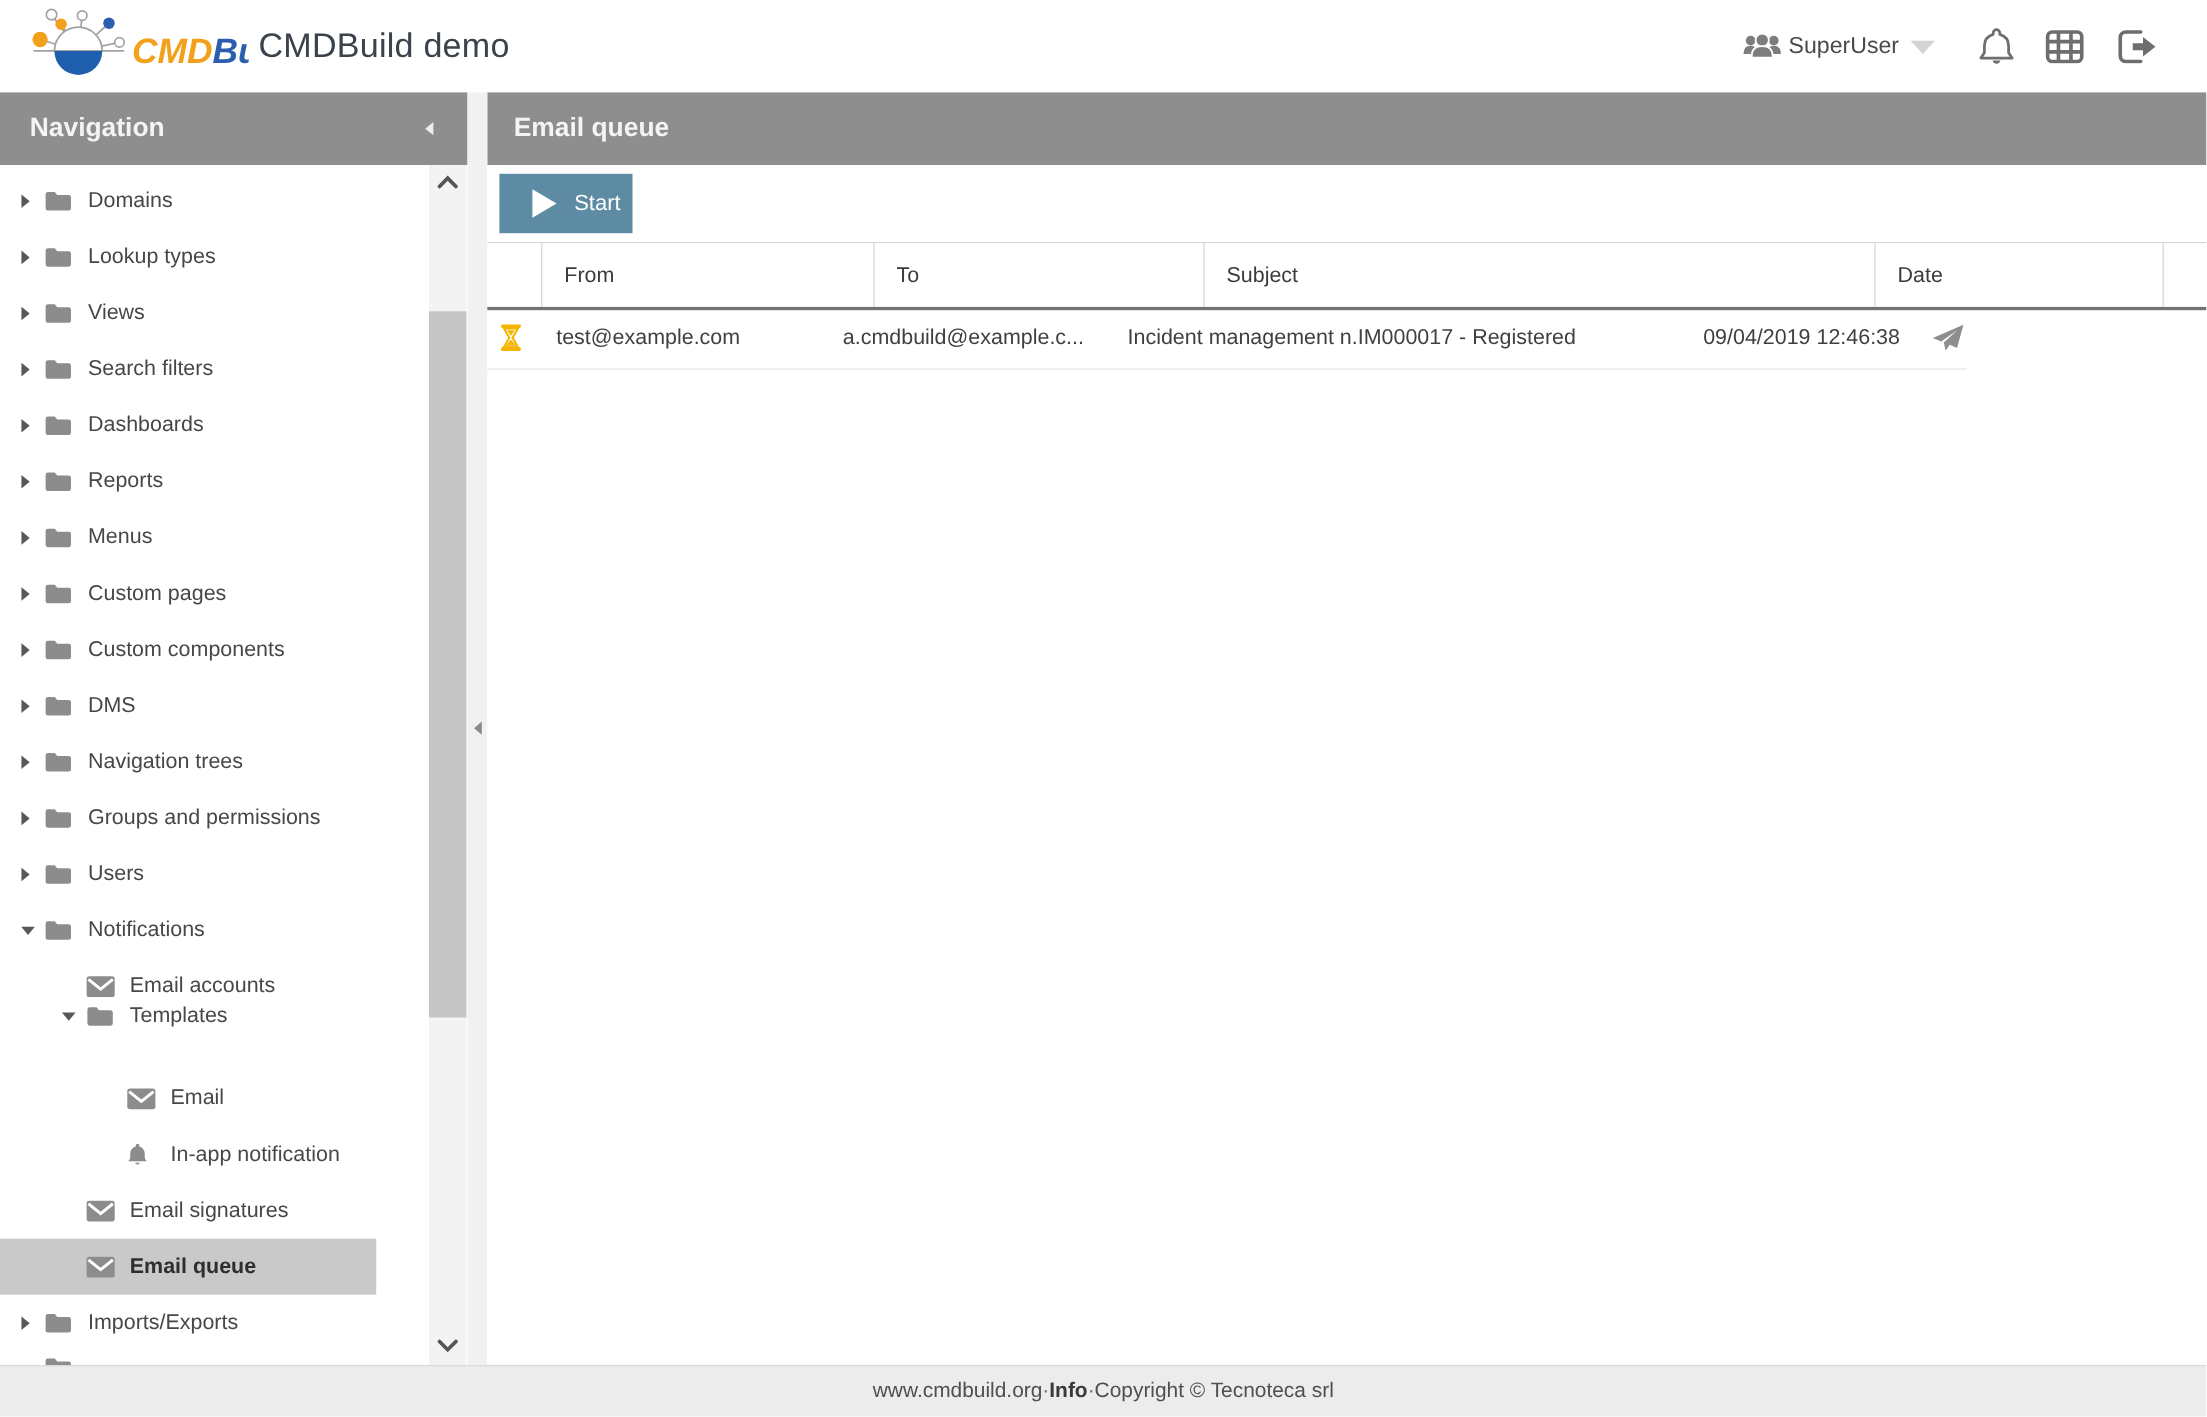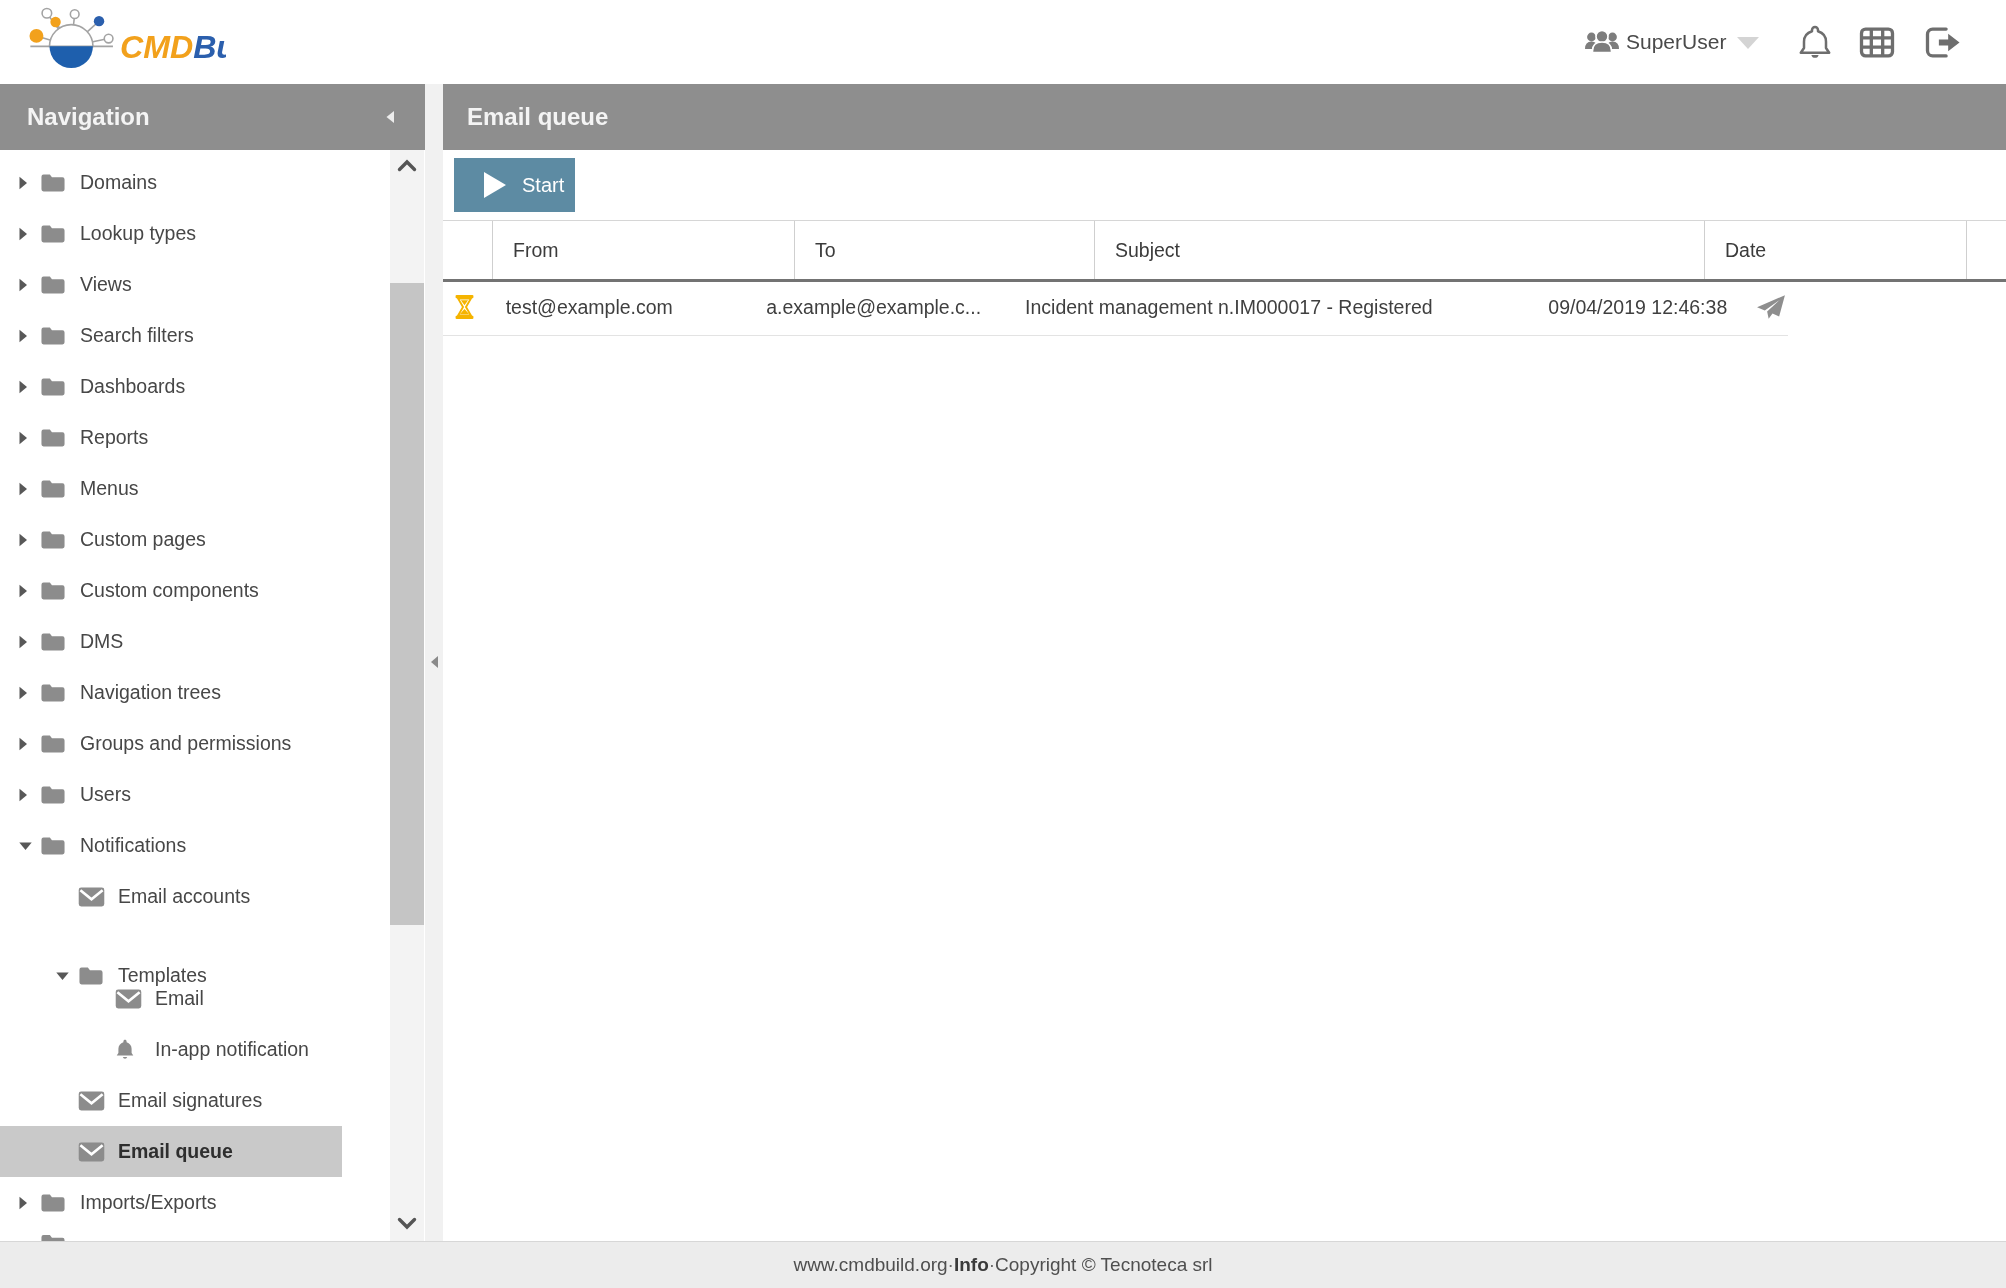--- a/index.html
+++ b/index.html
@@ -100,20 +100,21 @@
       <circle cx="24" cy="6" r="5.5" fill="#fff" stroke="#a3a3a3" stroke-width="1.8"></circle>
       <circle cx="56" cy="7" r="5" fill="#fff" stroke="#a3a3a3" stroke-width="1.8"></circle>
       <circle cx="84" cy="15" r="6" fill="#2b5fad"></circle>
       <circle cx="95" cy="35" r="5" fill="#fff" stroke="#a3a3a3" stroke-width="1.8"></circle>
       <path d="M27 44 a25 25 0 0 1 50 0 z" fill="#fff" stroke="#a3a3a3" stroke-width="1.8"></path>
       <path d="M27 44 a25 25 0 0 0 50 0 z" fill="#1e5fad"></path>
       <text x="108" y="57" font-family="Liberation Sans, sans-serif" font-size="37" font-weight="bold" font-style="italic">
         <tspan fill="#f2a11c">CMD</tspan><tspan fill="#2b5fad">Build</tspan><tspan fill="#8a8a8a" font-size="16" dy="-16">®</tspan>
       </text>
     </svg>
+    <div class="app-title">CMDBuild demo</div>
 
     <svg class="user-group" viewBox="0 0 36 30">
       <g fill="#7d7d7d">
         <circle cx="7.5" cy="10" r="4.4"></circle>
           <path d="M1 22 q0-7.5 6.5-7.5 q3 0 4.5 1.8 q-3.4 2.2-3.6 5.7 z"></path>
         <circle cx="28.5" cy="10" r="4.4"></circle>
           <path d="M35 22 q0-7.5 -6.5-7.5 q-3 0-4.5 1.8 q3.4 2.2 3.6 5.7 z"></path>
       </g>
       <circle cx="18" cy="9.5" r="6" fill="#7d7d7d" stroke="#fff" stroke-width="1.6"></circle>
       <path d="M8.5 24 q0-9 9.5-9 q9.5 0 9.5 9 v1.5 H8.5 z" fill="#7d7d7d" stroke="#fff" stroke-width="1.6"></path>
@@ -339,21 +340,21 @@
       </div>
       <div class="nav-item" style="top: 721px;">
         <span class="nicon" style="left: 78px;">
           <svg width="27" height="20" viewBox="0 0 24 18">
             <rect x="0.5" y="0.5" width="23" height="17" rx="2.2" fill="#8c8c8c"></rect>
             <path d="M2 3 L12 11 L22 3" stroke="#fff" stroke-width="2.4" fill="none"></path>
           </svg>
         </span>
         <span class="nlabel" style="left: 118px;">Email accounts</span>
       </div>
-      <div class="nav-item" style="top: 800px;">
+      <div class="nav-item" style="top: 748px;">
         <span class="expander" style="left: 55px;">
           <svg width="15" height="10" viewBox="0 0 14 10">
             <path d="M0.8 1.5 L13.2 1.5 L7 9 Z" fill="#585858"></path>
           </svg>
         </span>
         <span class="nicon" style="left: 78px;">
           <svg width="26" height="21" viewBox="0 0 24 20">
             <path d="M1 4 q0-2 2-2 h6 l2 2.6 h10 q2 0 2 2 V16 q0 2-2 2 H3 q-2 0-2-2 Z" fill="#8c8c8c"></path>
           </svg>
         </span>
@@ -439,21 +440,21 @@
             <svg width="21" height="26" viewBox="0 0 20 24">
               <rect x="1.5" y="0.5" width="17" height="3.2" rx="1" fill="#f5b400"></rect>
               <rect x="1.5" y="20.3" width="17" height="3.2" rx="1" fill="#f5b400"></rect>
               <path d="M4 4 H16 L11.4 12 L16 20 H4 L8.6 12 Z" fill="#fff" stroke="#f5b400" stroke-width="1.8"></path>
               <path d="M6.6 5.6 H13.4 L10 10.4 Z" fill="#f5b400"></path>
               <path d="M10 13.8 L14.6 19 H5.4 Z" fill="#f5b400"></path>
             </svg>
           </span>
         </div>
         <div class="td" style="width: 302px;">test@example.com</div>
-        <div class="td" style="width: 300px;">a.example@example.c...</div>
+        <div class="td" style="width: 300px;">a.cmdbuild@example.c...</div>
         <div class="td" style="width: 610px;">Incident management n.IM000017 - Registered</div>
         <div class="td" style="width: 262px;">09/04/2019 12:46:38</div>
         <div class="td center" style="width: 39px;">
           <span style="display: flex;">
             <svg width="30" height="27" viewBox="0 0 28 25">
               <path d="M27 1 L1 12.2 L8.2 15.2 L22 5.5 L10.4 16.2 L11.8 23 L15.4 18 L21.6 20.8 Z" fill="#8e8e8e"></path>
             </svg>
           </span>
         </div>
       </div>

